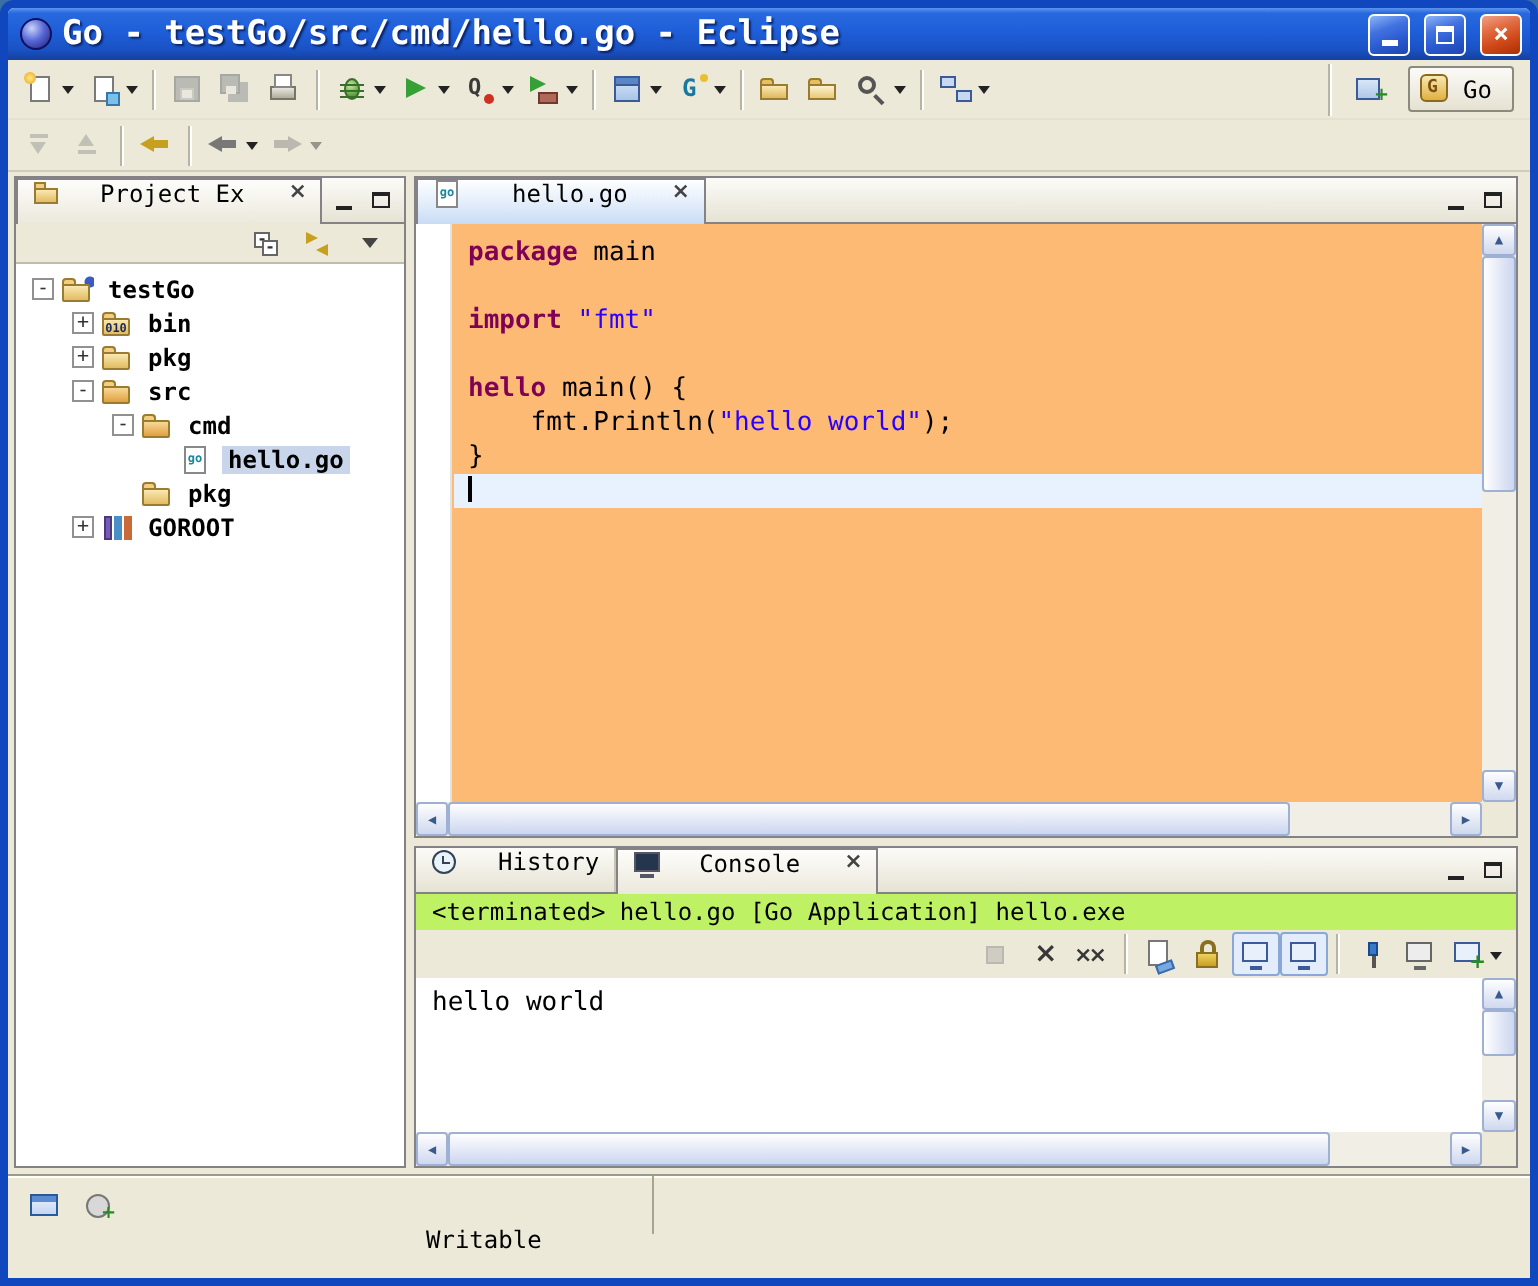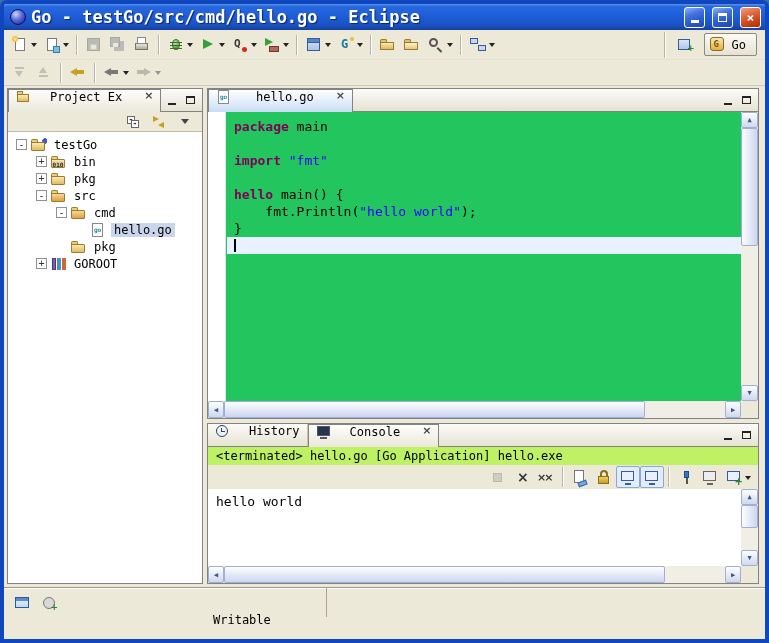--- a/index.html
+++ b/index.html
@@ -139,39 +139,39 @@
 
   
   .view-toolbar { height:20px; display:flex; align-items:center; justify-content:flex-end; gap:2px;
                   padding:0 4px; border-bottom:1px solid #C0BCAC; background:#ECE9D8; }
   .tool-btn.sm { height:18px; }
   .tree { background:#fff; height:451px; overflow:hidden; padding-top:4px; }
   .tree-row { height:17px; display:flex; align-items:center; white-space:nowrap; }
   .expander { width:11px; height:11px; border:1px solid #919191; background:#fff; flex:none;
               font:10px/9px "DejaVu Sans Mono",monospace; text-align:center; color:#333; margin-right:3px; }
   .expander.hidden-exp { visibility:hidden; }
-  .tree-label { padding:0 3px; }
+  .tree-label { padding:0 3px;font-weight:bold; }
   .tree-label.selected { background:#C9D5EA; }
 
   .fi { width:17px; height:14px; position:relative; display:inline-block; flex:none; margin-right:4px; }
   .fi::before,.fi::after { content:""; position:absolute; box-sizing:border-box; }
   .fi-folder::before, .fi-project::before, .fi-folder-bin::before, .fi-folder-src::before
     { left:1px; top:1px; width:7px; height:4px; background:#F0D080; border:1px solid #9A7B2F; border-bottom:none; border-radius:2px 2px 0 0; }
   .fi-folder::after, .fi-project::after, .fi-folder-bin::after, .fi-folder-src::after
     { left:1px; top:4px; width:14px; height:9px; background:linear-gradient(#F8E8B0,#E2BC62); border:1px solid #9A7B2F; border-radius:1px; }
   .fi-project { background:radial-gradient(circle at 15px 3px,#3A5AC8 0 2.5px,transparent 3px); }
   .fi-folder-bin::after { content:"010"; font:bold 6px/9px "DejaVu Sans Mono",monospace; color:#1A2A5A; text-align:center; }
   .fi-folder-src::after { background:linear-gradient(#F8D898,#E0A040); }
   .fi-go-file::before { left:2px; top:0; width:11px; height:14px; background:#FFF; border:1px solid #888; }
   .fi-go-file::after { content:"go"; left:2px; top:3px; width:11px; text-align:center; font:bold 6px/8px "DejaVu Sans Mono",monospace; color:#18889C; }
   .fi-library::before { left:2px; top:1px; width:4px; height:12px; background:#7A5AB8; border:1px solid #4A3A78;
       box-shadow:5px 0 0 #4A90C8, 10px 0 0 #C86A3A; }
 
   
-  .editor-body { position:relative; background:#22c55e; height:306px; overflow:hidden; }
+  .editor-body { position:relative; background:#fdba74; height:306px; overflow:hidden; }
   .ruler { position:absolute; left:0; top:0; bottom:17px; width:18px; background:#FFF; border-right:1px solid #E2E2E2; }
   .code { margin:0 17px 0 19px; padding-top:6px; font-size:13px; }
   .code-line { height:17px; line-height:17px; padding-left:7px; white-space:pre; }
   .code-line.current { background:var(--curline,#E8F2FE); }
   .tok-keyword { color:var(--kw,#7F0055); font-weight:bold; }
   .tok-string { color:var(--str,#2A00FF); }
   .tok-plain { color:var(--plain,#000); }
   .caret { display:inline-block; width:2px; height:13px; background:#000; vertical-align:-2px; }
 
   

